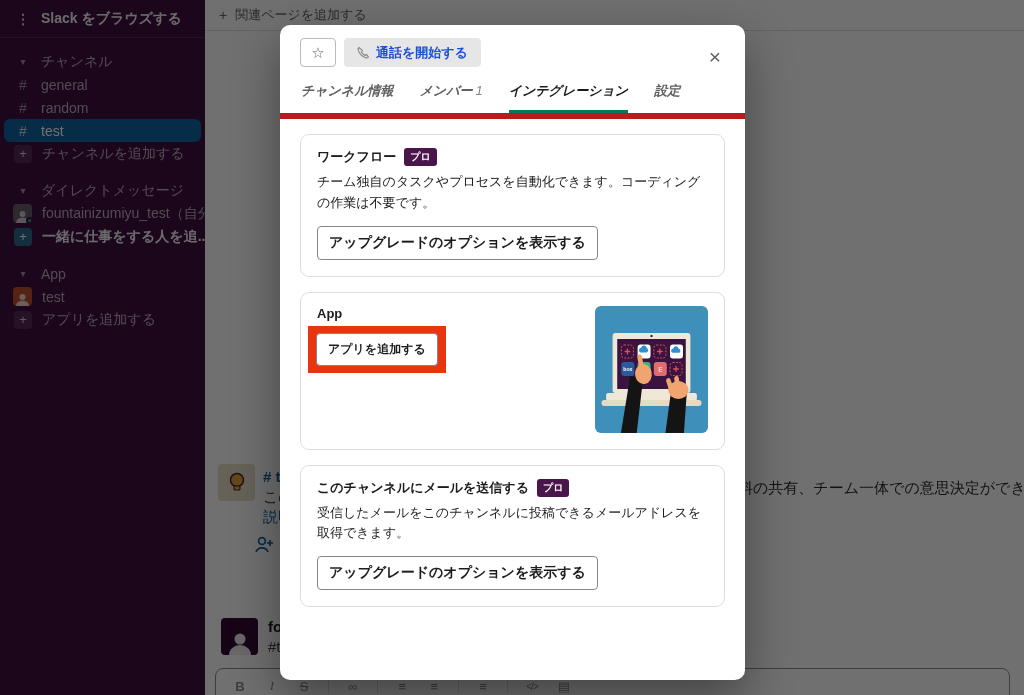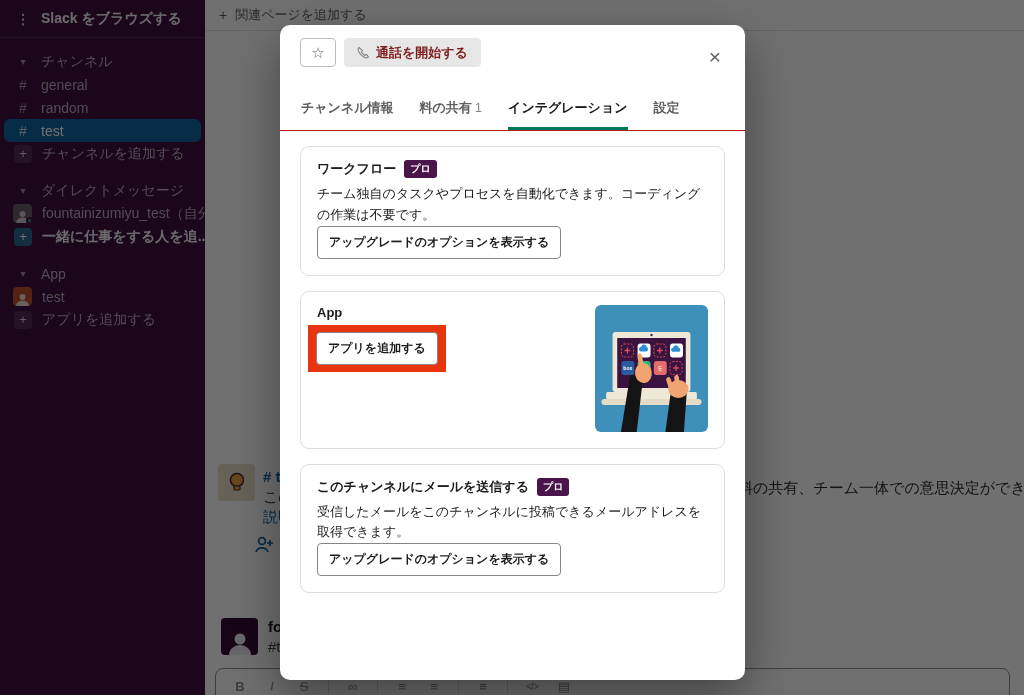--- a/index.html
+++ b/index.html
@@ -52,33 +52,33 @@
 
   .overlay { position:absolute; inset:0; background:rgba(0,0,0,0.56); z-index:5; }
 
   
   .modal { position:absolute; left:280px; top:25px; width:465px; height:655px; background:#fff; border-radius:10px; z-index:10; box-shadow:0 18px 48px rgba(0,0,0,0.4); overflow:hidden; }
   .modal-title { font-size:19px; font-weight:bold; margin:19px 20px 0; }
   .close-btn { position:absolute; top:16px; right:14px; width:32px; height:32px; border:none; background:none; font-size:21px; color:#616061; cursor:pointer; line-height:32px; }
   .actions { display:flex; gap:8px; margin:13px 20px 0; }
   .btn { height:29px; border:1px solid #bbb; border-radius:4px; background:#fff; display:flex; align-items:center; justify-content:center; gap:6px; font-size:13px; font-weight:bold; color:#1d1c1d; padding:0 12px; cursor:pointer; font-family:inherit; }
   .btn-star { width:36px; padding:0; color:#616061; font-size:15px; font-weight:normal; }
-  .btn-gray { background:#e6e6e6; border-color:#e6e6e6; color:#7f1d1d; }
-  .tabs-wrap { border-bottom:1px solid #b91c1c; margin-top:32px; }
+  .btn-gray { background:#e6e6e6; border-color:#e6e6e6; color:#1d4ed8; }
+  .tabs-wrap { border-bottom:6px solid #b91c1c; margin-top:15px;font-style:italic; }
   .tabs { display:flex; gap:26px; padding:0 21px; }
   .tab { font-size:13px; font-weight:bold; color:#616061; padding-bottom:10px; cursor:pointer; }
   .tab .cnt { font-weight:normal; color:#868686; margin-left:3px; }
   .tab-active { color:#1d1c1d; border-bottom:3px solid #007a5a; }
   .modal-body { padding:15px 20px; }
   .card { border:1px solid #dddddd; border-radius:9px; padding:13px 16px 16px; margin-bottom:15px; background:#fff; }
   .card-title-row { display:flex; align-items:center; gap:8px; }
   .card-title { font-size:13px; font-weight:bold; }
   .badge { background:#4a154b; color:#fff; font-size:10px; font-weight:bold; padding:2px 6px; border-radius:3px; }
   .card-desc { font-size:13px; line-height:1.6; margin-top:6px; color:#1d1c1d; }
-  .card-btn { border:1px solid #868686; border-radius:4px; background:#fff; font-size:12px; font-weight:bold; color:#1d1c1d; padding:7px 11px; cursor:pointer; font-family:inherit; }
+  .card-btn { margin-top:12px; border:1px solid #868686; border-radius:4px; background:#fff; font-size:14px; font-weight:bold; color:#1d1c1d; padding:7px 11px; cursor:pointer; font-family:inherit; }
   .app-card { display:flex; gap:10px; align-items:flex-start; }
   .app-left { width:268px; flex-shrink:0; }
   .highlight { display:inline-block; background:#e8350f; padding:7px 8px; margin-left:-9px; margin-top:5px; }
   .highlight .card-btn { margin-top:0; font-size:12px; }
   .illus { flex:1; height:127px; border-radius:6px; overflow:hidden; }
 </style>
 </head>
 <body>
 
 <div class="sidebar">
@@ -220,21 +220,21 @@
       <svg width="13" height="13" viewBox="0 0 13 13">
           <path d="M2 1.5 C1.3 2 1 3 1.2 4 c.6 3.3 4.5 7.2 7.8 7.8 c1 .2 2-.1 2.5-.8 l-2-2.4 l-1.6 .8 c-1.4-.7-2.7-2-3.4-3.4 l.8-1.6 Z" fill="none" stroke="#8a8a8a" stroke-width="1.2"></path>
         </svg>
       <span>通話を開始する</span>
     </button>
   </div>
 
   <div class="tabs-wrap">
     <div class="tabs">
       <span class="tab">チャンネル情報</span>
-      <span class="tab"><span>料の共有</span><span class="cnt">1</span></span>
+      <span class="tab"><span>メンバー</span><span class="cnt">1</span></span>
       <span class="tab tab-active">インテグレーション</span>
       <span class="tab">設定</span>
     </div>
   </div>
 
   <div class="modal-body">
 
     <div class="card">
       <div class="card-title-row">
         <span class="card-title">ワークフロー</span>

